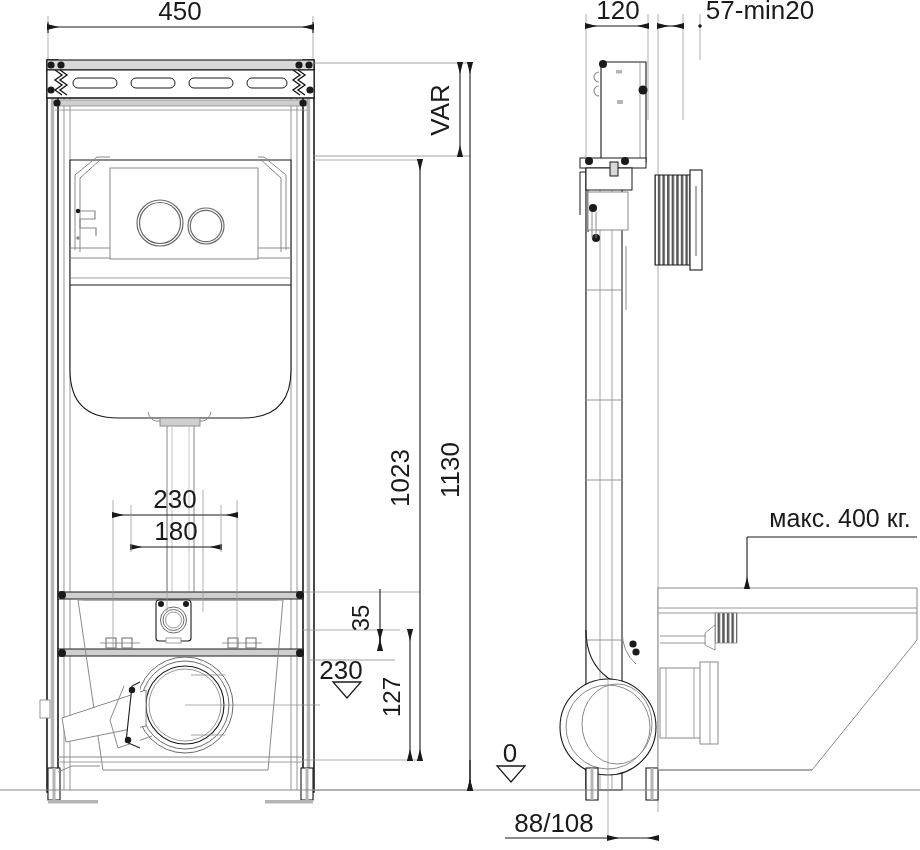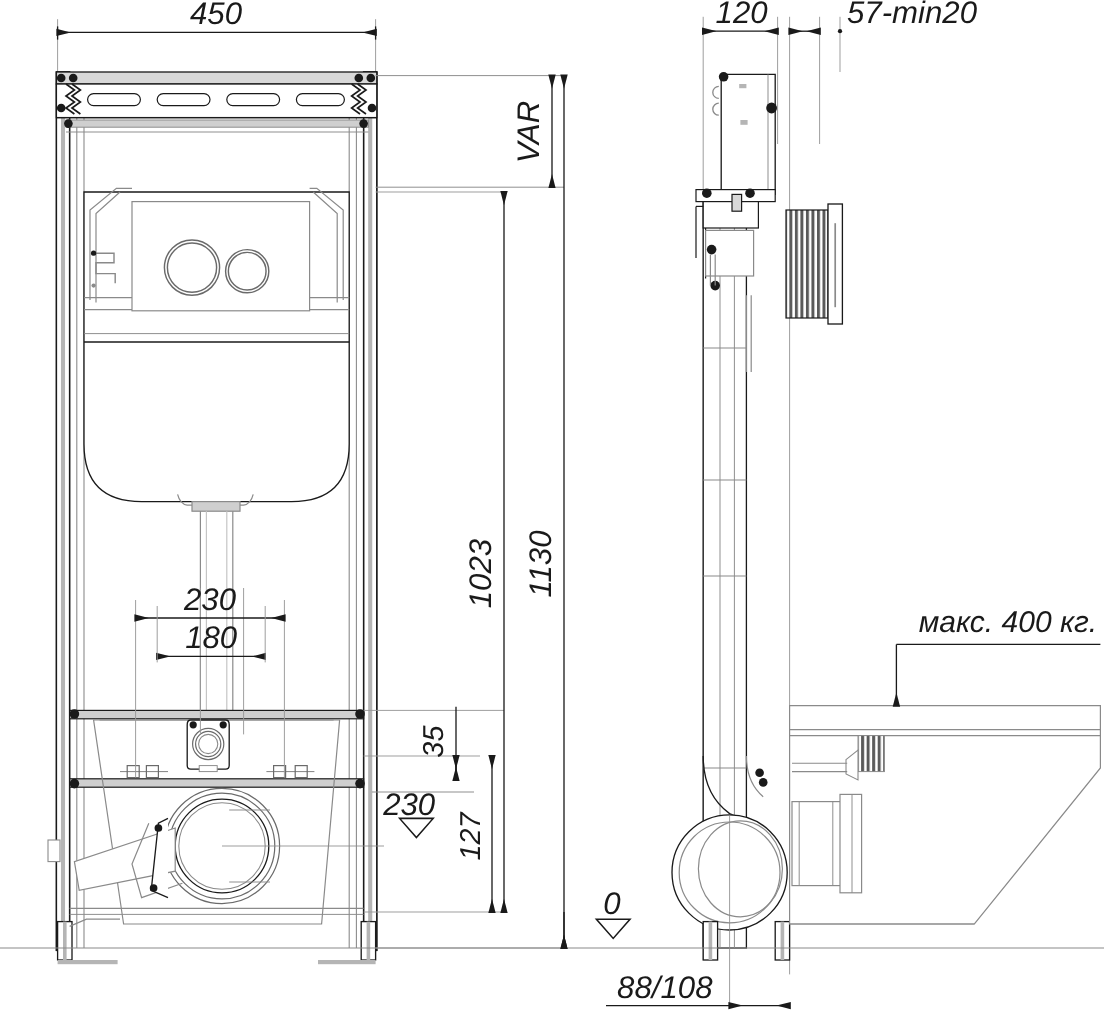--- a/index.html
+++ b/index.html
@@ -7,21 +7,20 @@
     padding: 0;
     background: #ffffff;
   }
   #sheet {
     position: relative;
     width: 920px;
     height: 850px;
     background: #ffffff;
     overflow: hidden;
     font-family: "Liberation Sans", sans-serif;
-    font-style: italic;
   }
   #sheet svg {
     position: absolute;
     left: 0;
     top: 0;
   }
   .dim-text {
     font-family: "Liberation Sans", sans-serif;
     font-size: 26px;
     fill: #1a1a1a;

